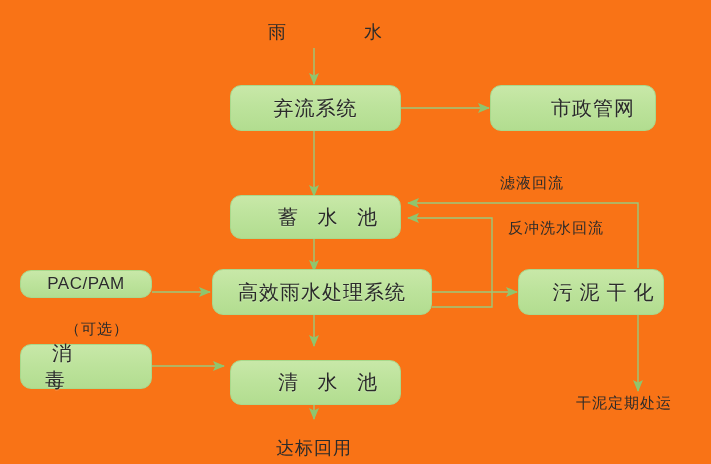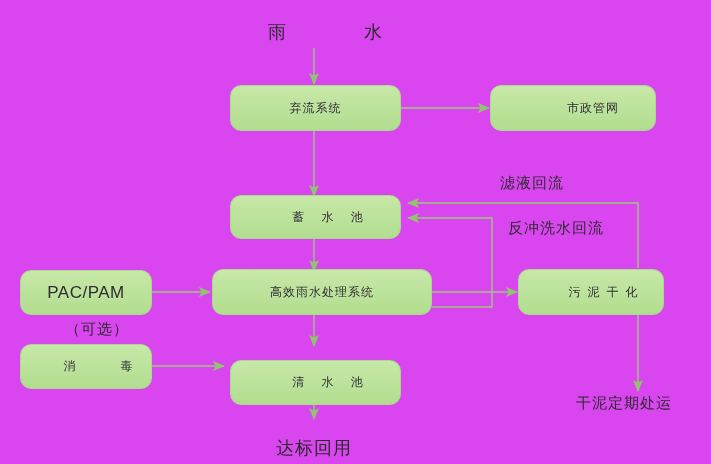--- a/index.html
+++ b/index.html
@@ -10,41 +10,41 @@
     width: 711px;
     height: 464px;
     background: #edf5e3;
     font-family: "Liberation Sans", "DejaVu Sans", sans-serif;
     overflow: hidden;
   }
   #canvas {
     position: relative;
     width: 711px;
     height: 464px;
-    background: #d946ef;
+    background: #f97316;
   }
   #wires {
     position: absolute;
     left: 0;
     top: 0;
     width: 711px;
     height: 464px;
     pointer-events: none;
   }
   .node {
     position: absolute;
     box-sizing: border-box;
     border-radius: 11px;
     background: linear-gradient(to bottom, #c8e8a8 0%, #bde39c 45%, #b2dd90 100%);
     border: 1px solid #a8d98c;
     color: #2b2b2b;
     display: flex;
     align-items: center;
     justify-content: center;
-    font-size: 12px;
+    font-size: 20px;
     letter-spacing: 1px;
     z-index: 2;
     text-shadow: 0 1px 0 rgba(255,255,255,0.25);
   }
   .node.wide-space {
     letter-spacing: 7px;
     text-indent: 7px;
     padding-left: 24px;
   }
   .node.latin {
@@ -116,21 +116,21 @@
   <div class="node" style="left:230px; top:85px; width:171px; height:46px;">弃流系统</div>
 
   <div class="node" style="left:490px; top:85px; width:166px; height:46px;padding-left:40px;">市政管网</div>
 
   <div class="node wide-space" style="left:230px; top:195px; width:171px; height:44px;">蓄 水 池</div>
 
   <div class="free-label" style="left:500px; top:174px;">滤液回流</div>
 
   <div class="free-label" style="left:508px; top:219px;">反冲洗水回流</div>
 
-  <div class="node latin" style="left:20px; top:270px; width:132px; height:45px;">PAC/PAM</div>
+  <div class="node latin" style="left:20px; top:270px; width:132px; height:28px;">PAC/PAM</div>
 
   <div class="free-label" style="left:65px; top:320px;">（可选）</div>
 
   <div class="node" style="left:212px; top:269px; width:220px; height:46px;">高效雨水处理系统</div>
 
   <div class="node wide-space" style="left:518px; top:269px; width:146px; height:46px;">污泥干化</div>
 
   <div class="node wide-space" style="left:20px; top:344px; width:132px; height:45px;">消　　毒</div>
 
   <div class="node wide-space" style="left:230px; top:344px; width:171px; height:45px;margin-top:16px;">清 水 池</div>

